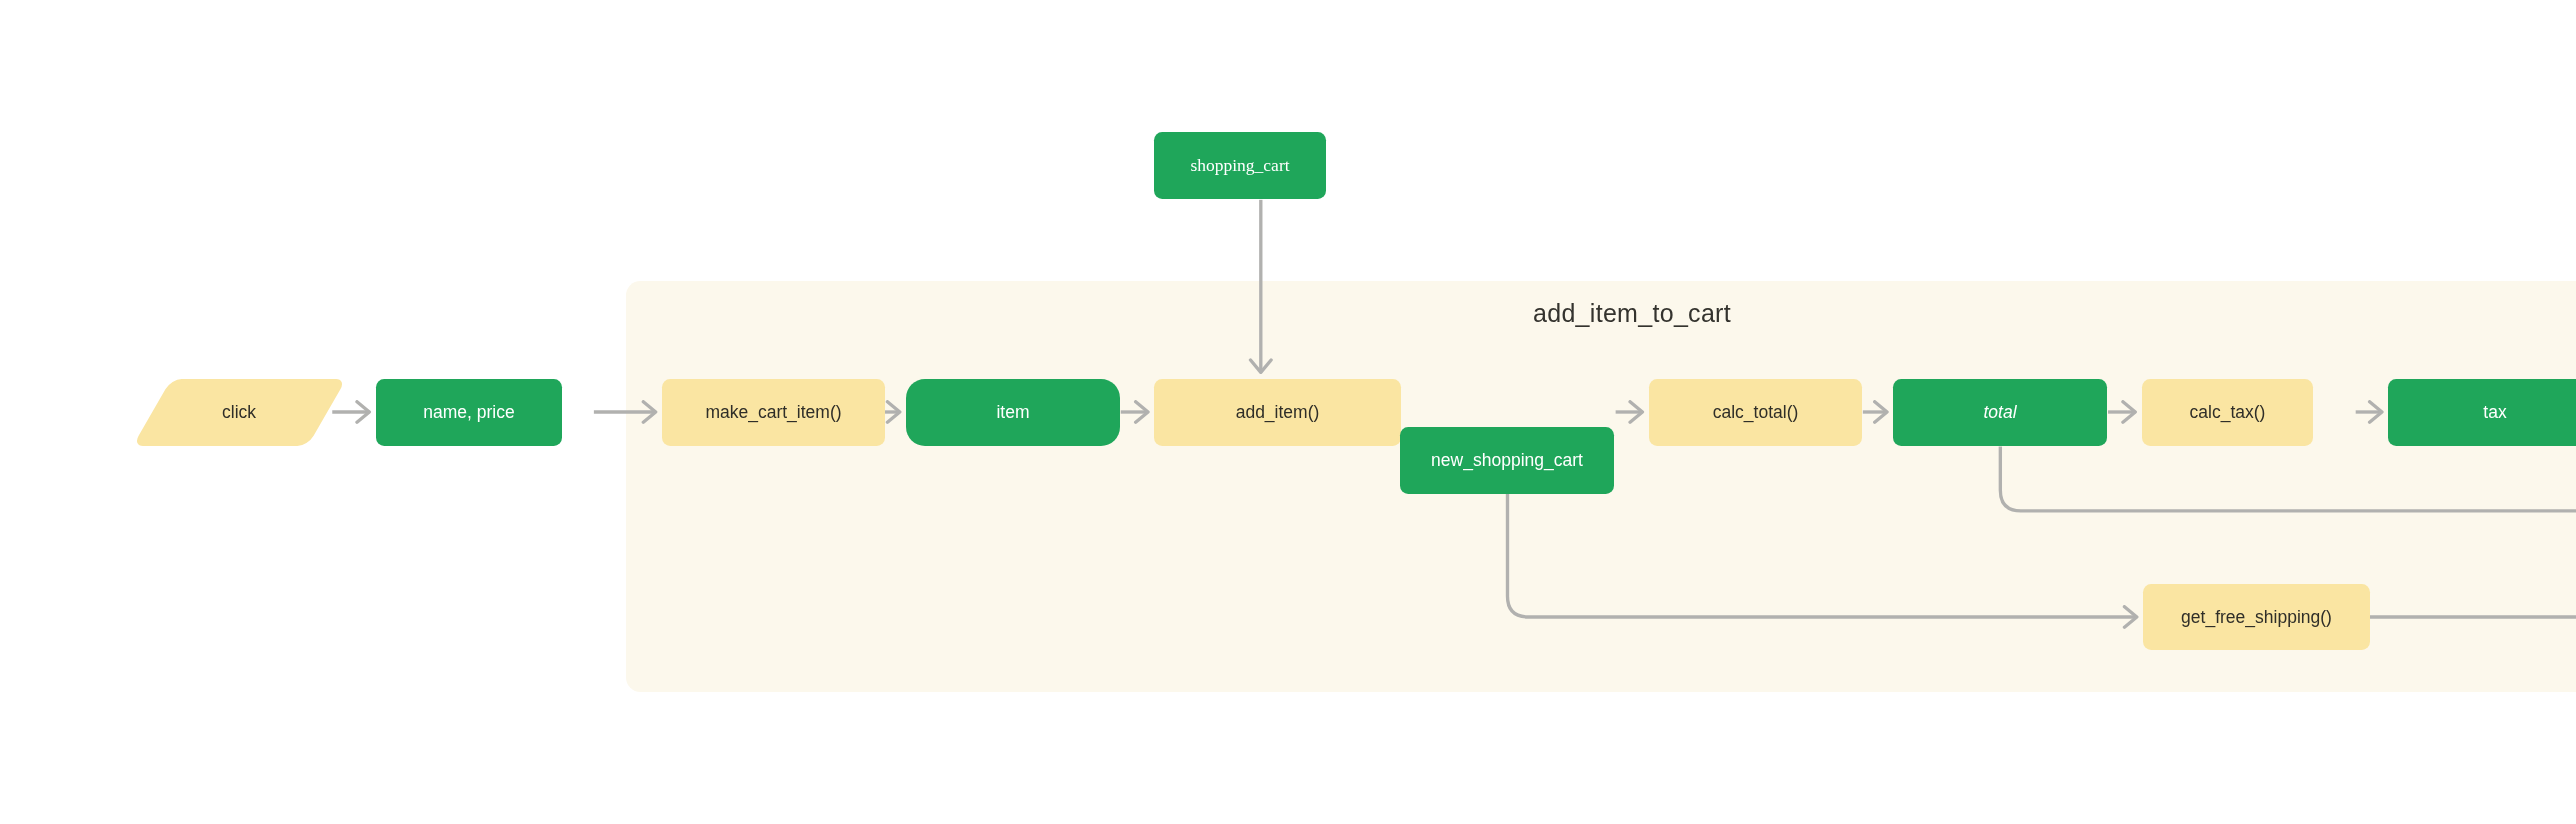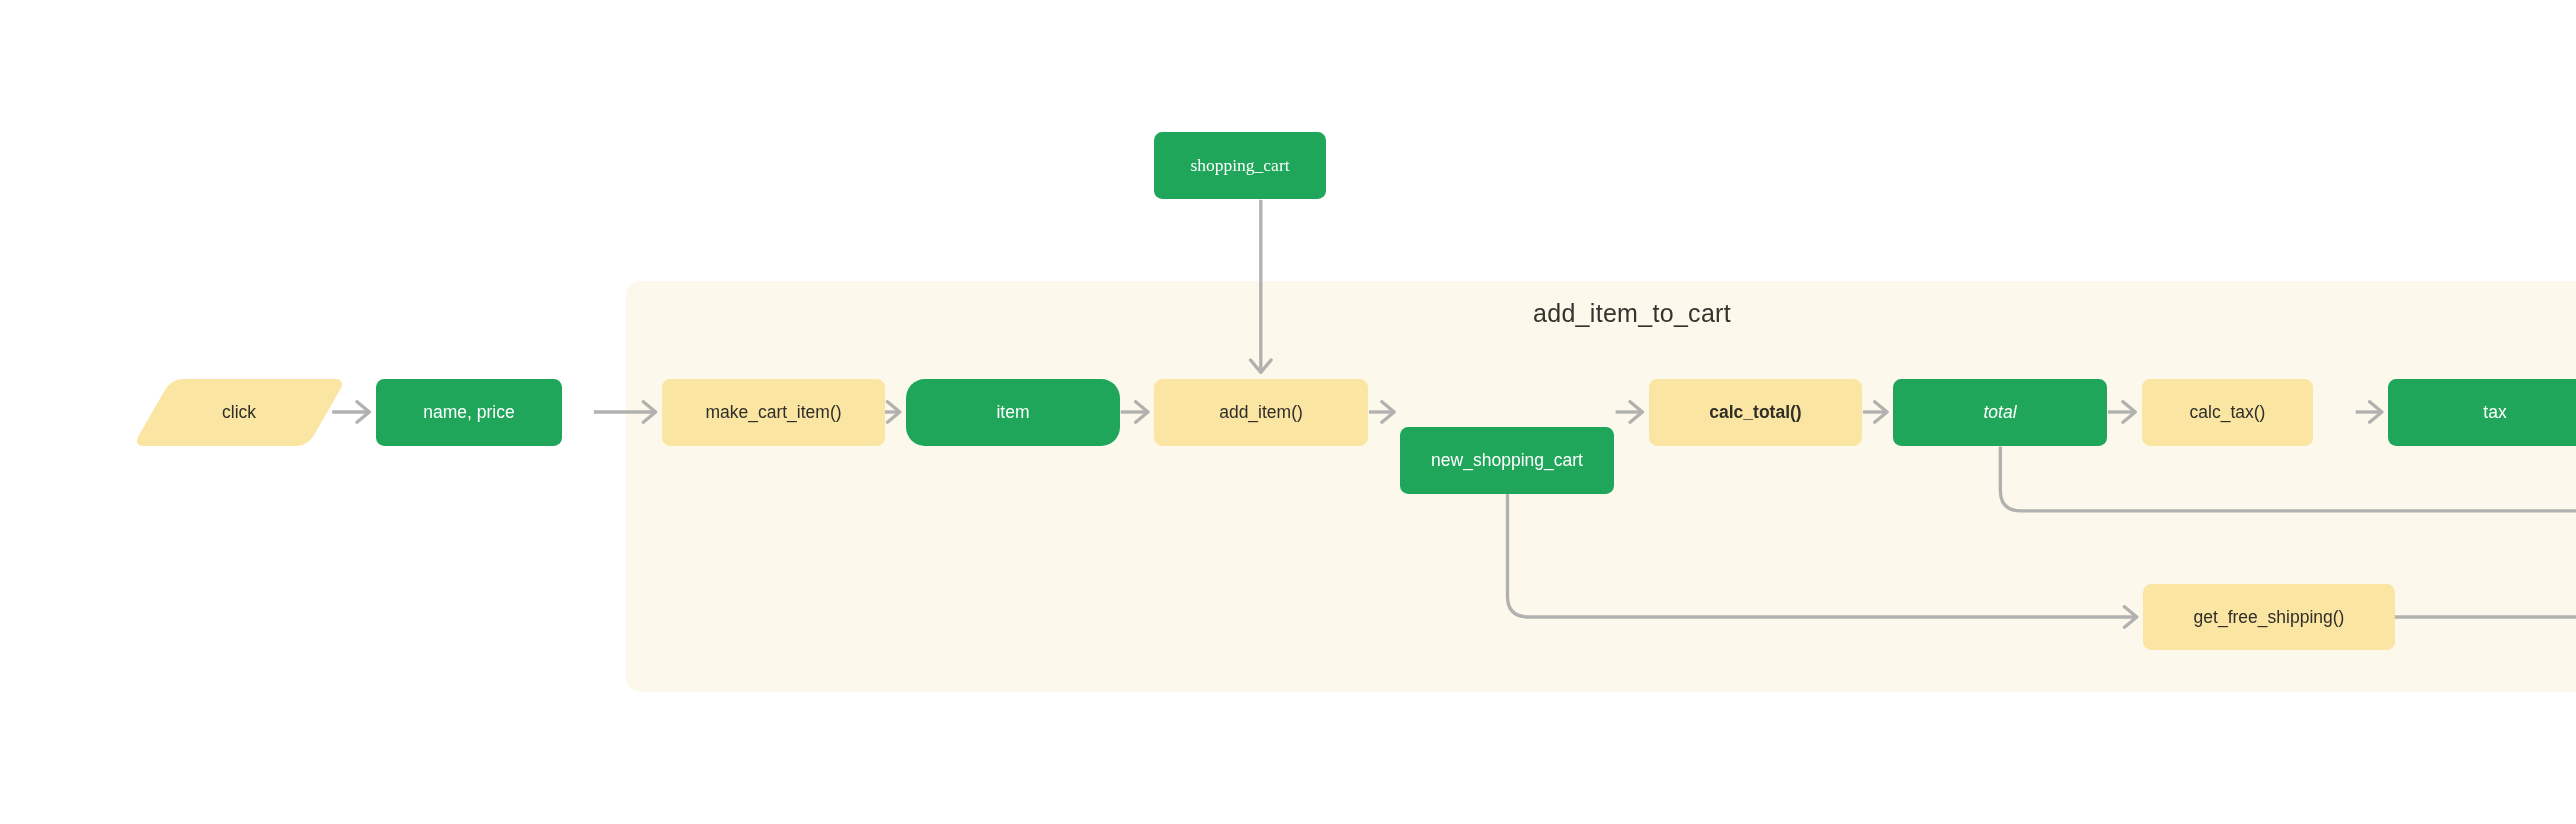--- a/index.html
+++ b/index.html
@@ -101,42 +101,42 @@
   </div>
 
   <div class="node code" style="left:662px; top:379px; width:223px;">
     <span class="label">make_cart_item()</span>
   </div>
 
   <div class="node data" style="left:906px; top:379px; width:214px;border-radius:19px;">
     <span class="label">item</span>
   </div>
 
-  <div class="node code" style="left:1154px; top:379px; width:214px;">
+  <div class="node code" style="left:1154px; top:379px; width:247px;">
     <span class="label">add_item()</span>
   </div>
 
   <div class="node data" style="left:1400px; top:379px; width:214px;margin-top:48px;">
     <span class="label">new_shopping_cart</span>
   </div>
 
-  <div class="node code" style="left:1649px; top:379px; width:213px;font-weight:bold;">
+  <div class="node code" style="left:1649px; top:379px; width:213px;">
     <span class="label">calc_total()</span>
   </div>
 
   <div class="node data" style="left:1893px; top:379px; width:214px;font-style:italic;">
     <span class="label">total</span>
   </div>
 
   <div class="node code" style="left:2142px; top:379px; width:171px;">
     <span class="label">calc_tax()</span>
   </div>
 
   <div class="node data" style="left:2388px; top:379px; width:214px;">
     <span class="label">tax</span>
   </div>
 
-  <div class="node code" style="left:2143px; top:584px; width:252px; height:66px;">
+  <div class="node code" style="left:2143px; top:584px; width:227px; height:66px;">
     <span class="label">get_free_shipping()</span>
   </div>
 
 </div>
 
 
 </body></html>

